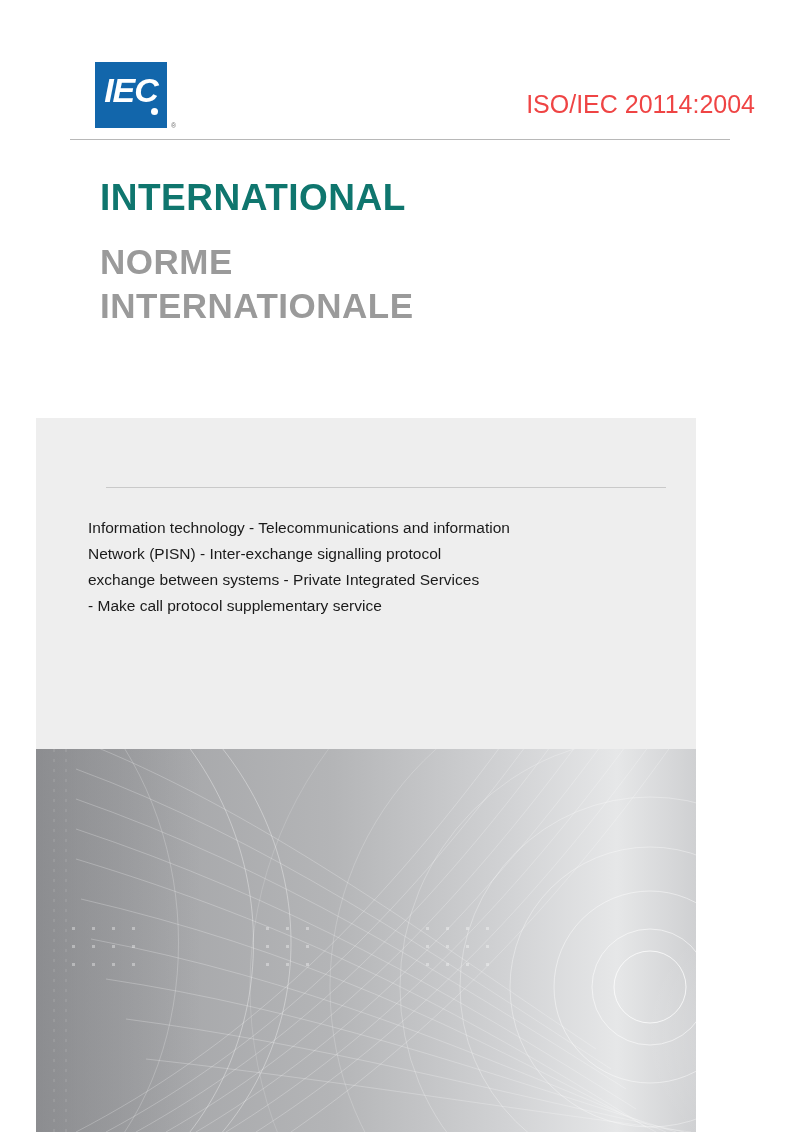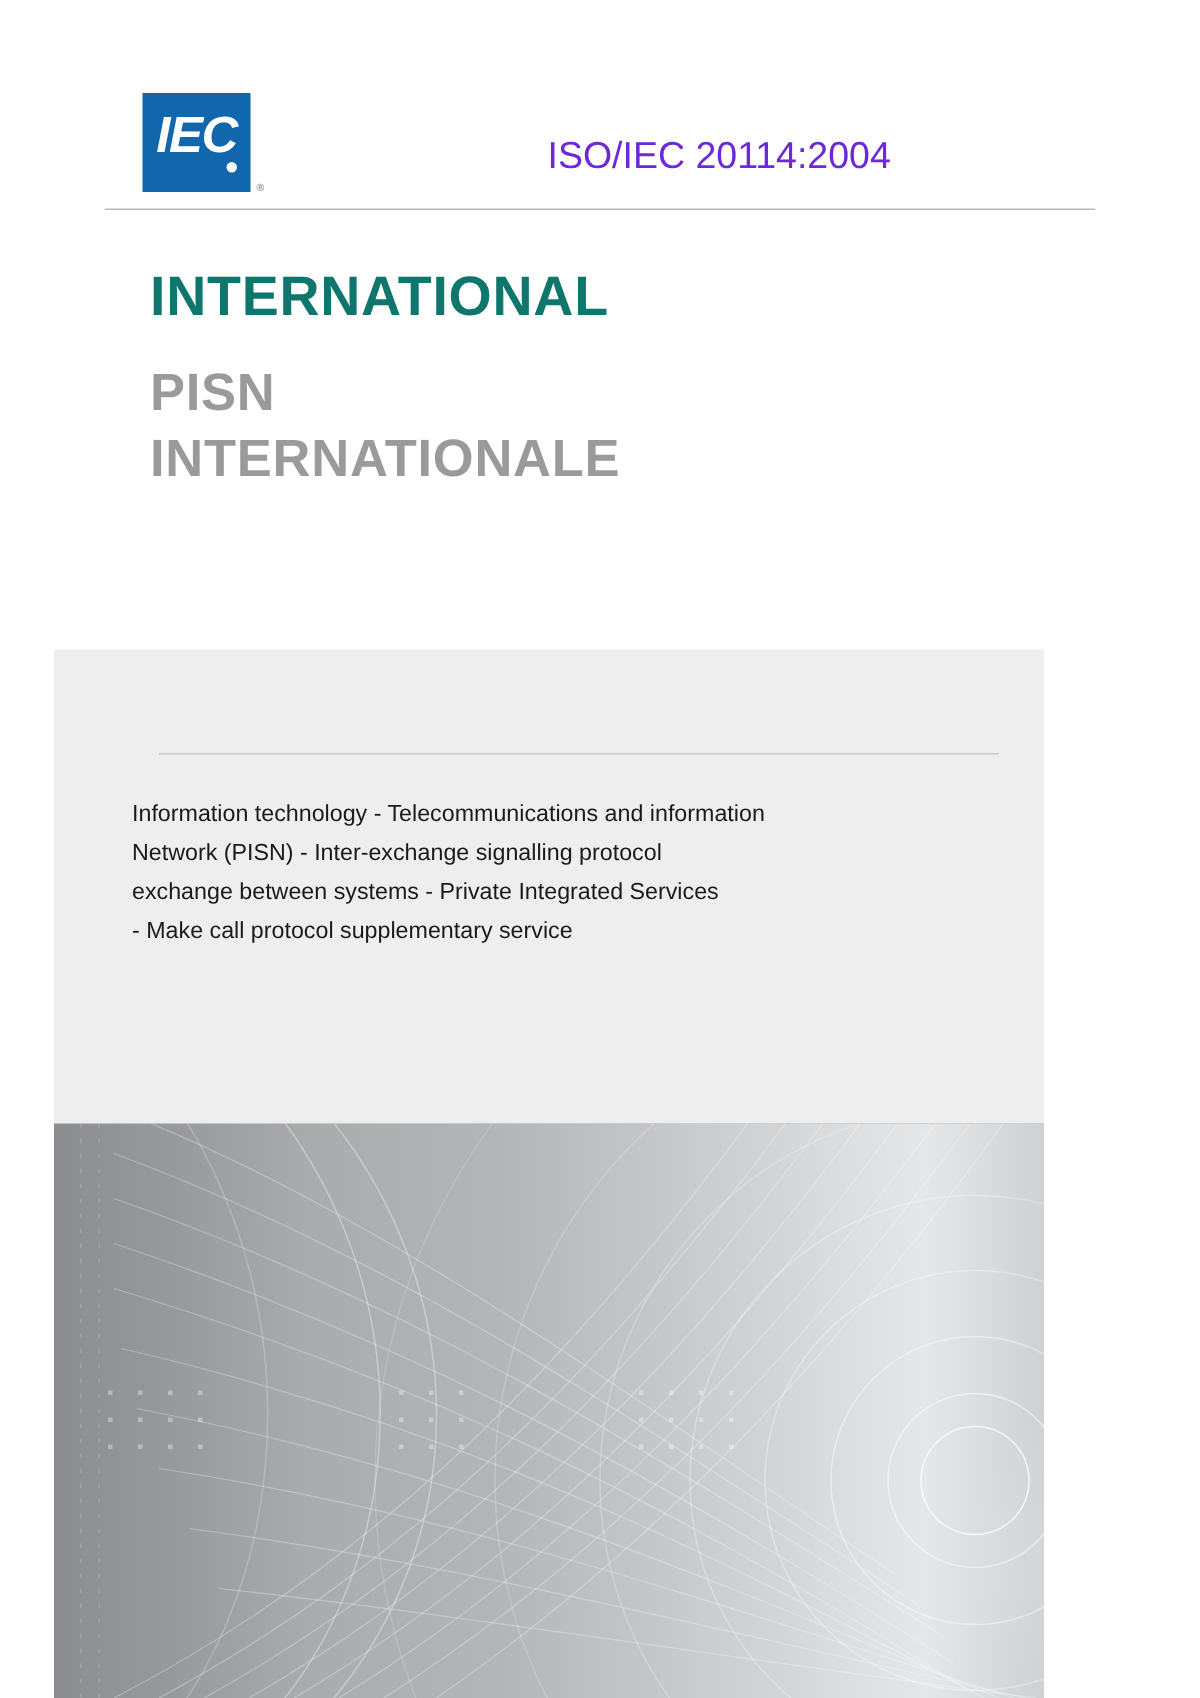--- a/index.html
+++ b/index.html
@@ -70,23 +70,23 @@
     left: 76px;
     top: 60px;
     font-size: 7px;
     color: #6f6f6f;
   }
   .doc-number {
     position: absolute;
     left: 270px;
     top: 28px;
     width: 390px;
-    text-align: left;
+    text-align: right;
     font-size: 25px;
-    color: #6d28d9;
+    color: #ef4444;
     letter-spacing: 0px;
   }
   .header-rule {
     position: absolute;
     left: 70px;
     top: 139px;
     width: 660px;
     height: 1px;
     background: #b8b8b8;
   }
@@ -112,21 +112,21 @@
     font-weight: bold;
     color: #9a9a9a;
     line-height: 44px;
     letter-spacing: 0.5px;
   }
 
   
   .panel {
     position: absolute;
     left: 36px;
-    top: 433px;
+    top: 418px;
     width: 660px;
     height: 440px;
     background: #eeeeee;
   }
   .panel-rule {
     position: absolute;
     left: 70px;
     top: 69px;
     width: 560px;
     height: 1px;
@@ -167,21 +167,21 @@
     <div class="logo-reg">®</div>
     <div class="doc-number">ISO/IEC 20114:2004</div>
   </div>
   <div class="header-rule"></div>
 
   <div class="title-block">
     <div class="title-en">
       <div>INTERNATIONAL</div>
     </div>
     <div class="title-fr">
-      <div>PISN</div>
+      <div>NORME</div>
       <div>INTERNATIONALE</div>
     </div>
   </div>
 
   <div class="panel">
     <div class="panel-rule"></div>
     <div class="subtitle">
       <div>Information technology - Telecommunications and information</div>
       <div>Network (PISN) - Inter-exchange signalling protocol</div>
       <div>exchange between systems - Private Integrated Services</div>

